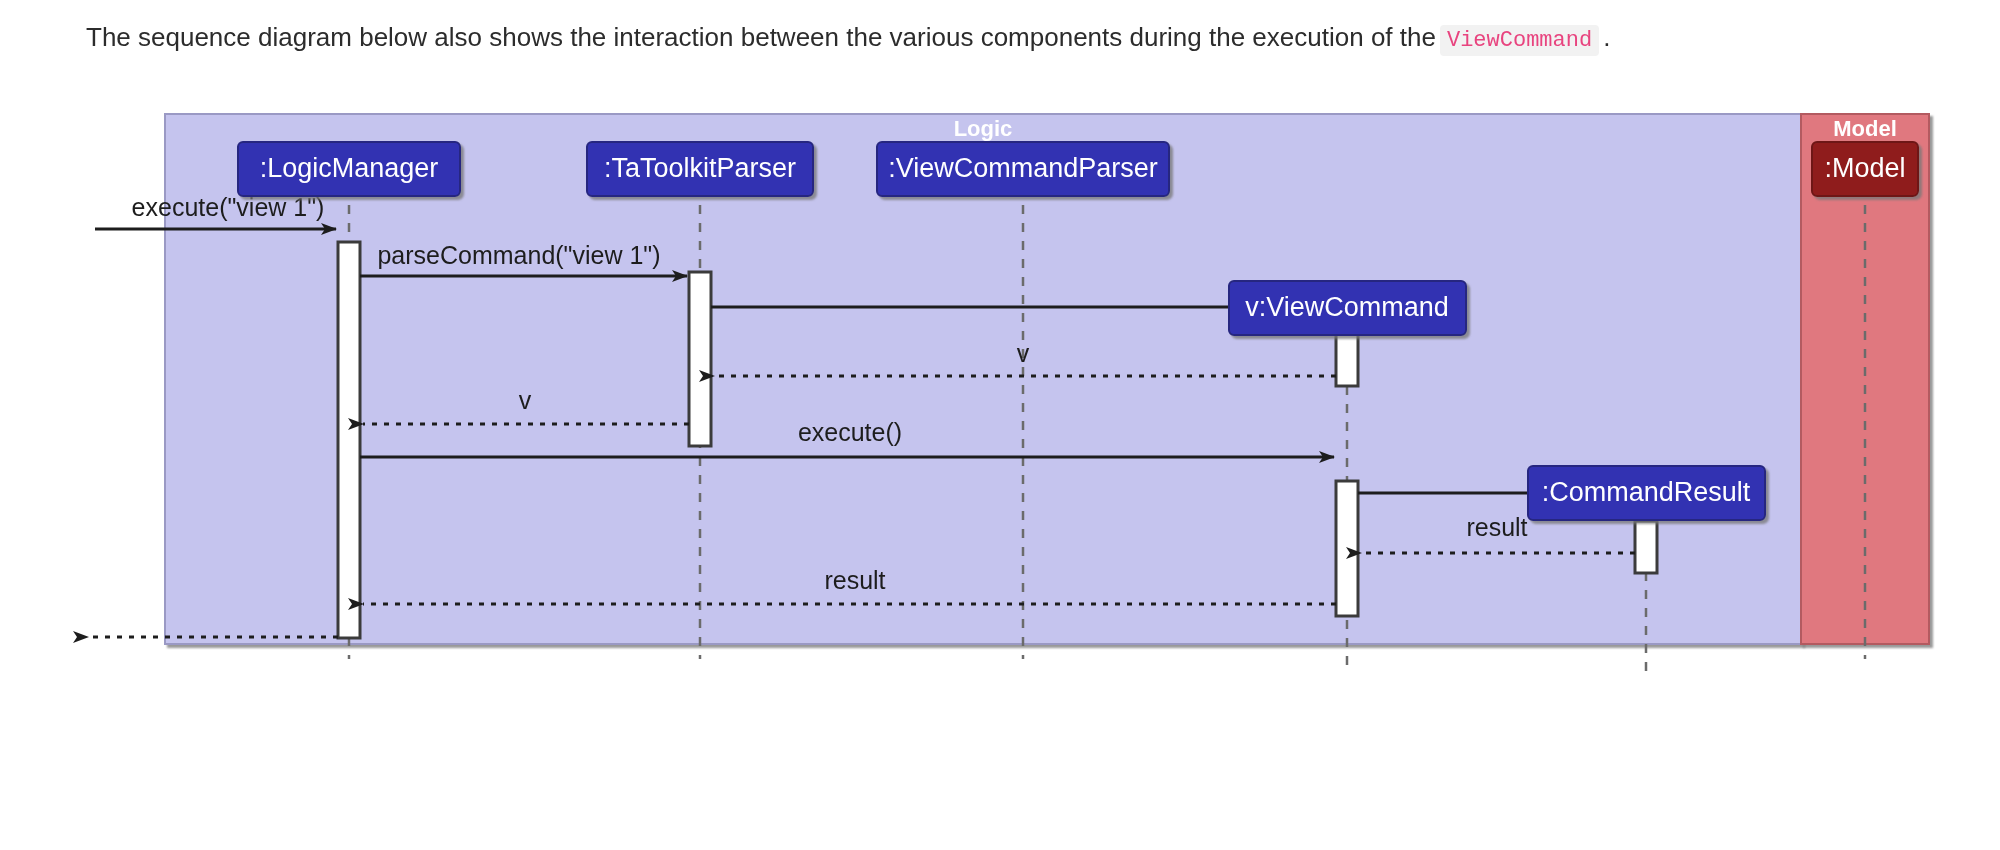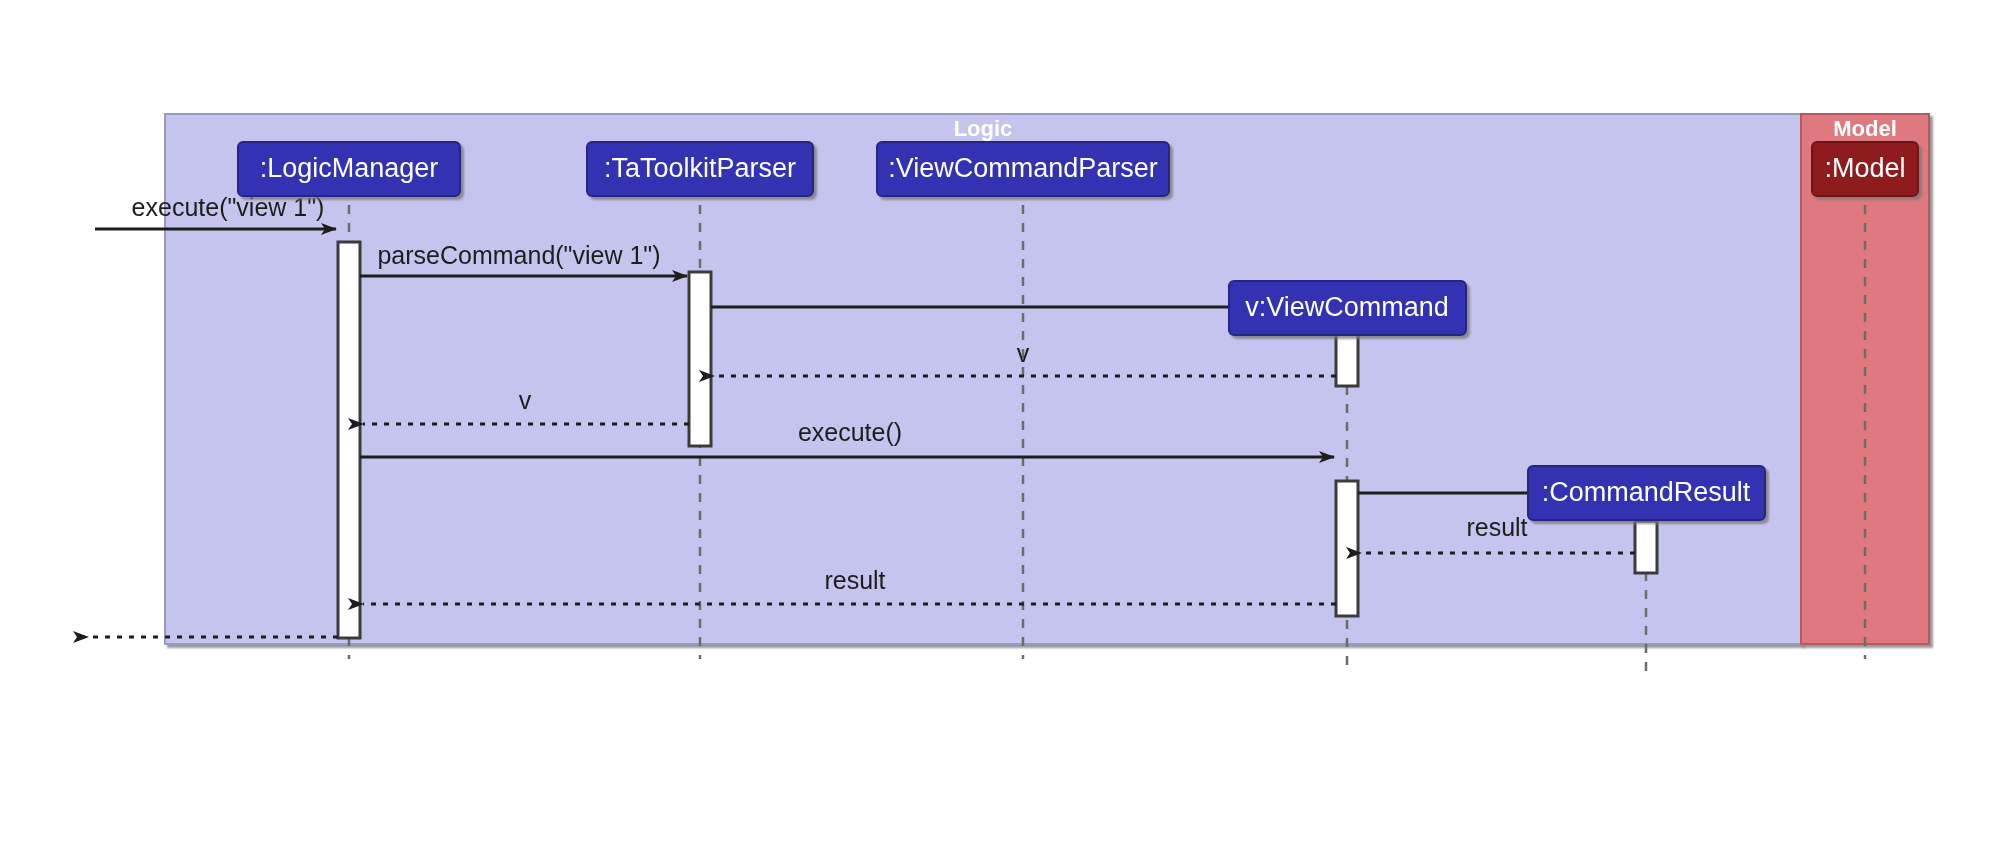--- a/index.html
+++ b/index.html
@@ -67,20 +67,23 @@
     font-size: 25px;
     fill: #1d1d1d;
     text-anchor: middle;
   }
 </style>
 </head>
 <body>
 
 <div id="page">
 
+  <div id="intro">
+    <span>The sequence diagram below also shows the interaction between the various components during the execution of the</span><span class="code">ViewCommand</span><span class="period">.</span>
+  </div>
 
   <div id="diagram">
     <svg width="2000" height="755" viewBox="0 0 2000 755" xmlns="http://www.w3.org/2000/svg">
 
       <defs>
 
         <marker id="ah-solid" markerWidth="16" markerHeight="12" refX="15" refY="6" orient="auto" markerUnits="userSpaceOnUse">
           <path d="M0,0 L16,6 L0,12 L4,6 Z" fill="#1D1D1D"></path>
         </marker>
         <marker id="ah-solid-left" markerWidth="16" markerHeight="12" refX="1" refY="6" orient="auto" markerUnits="userSpaceOnUse">

